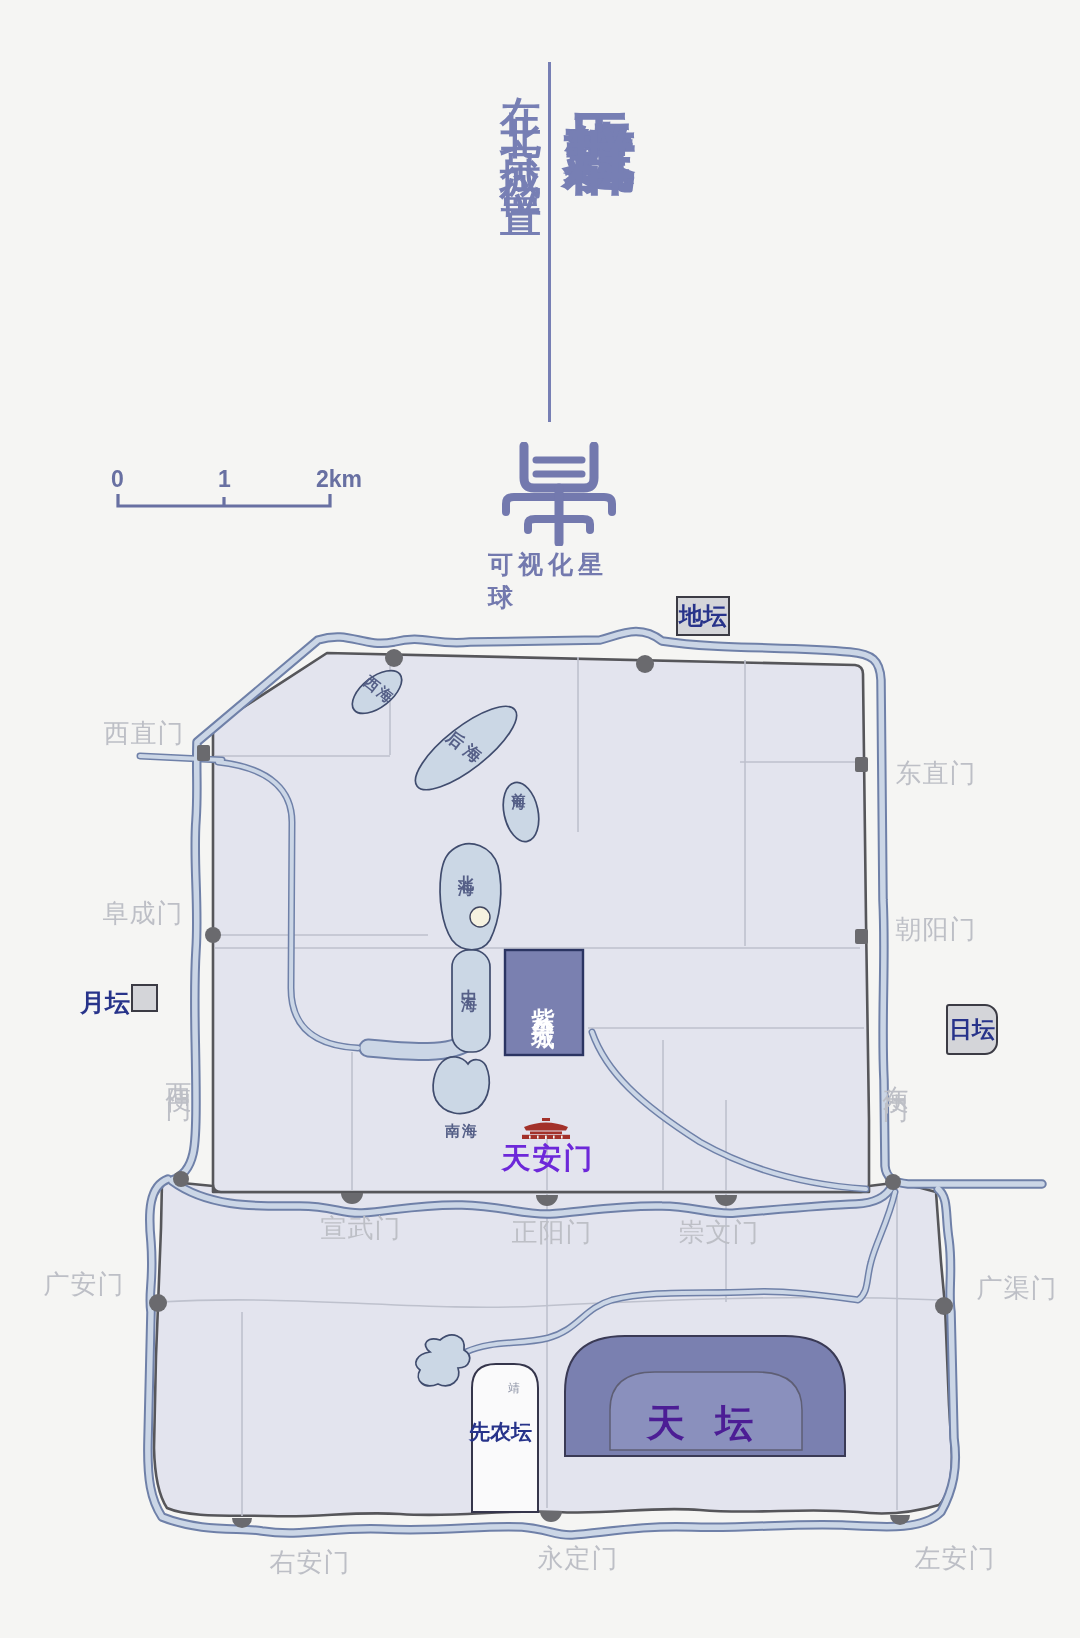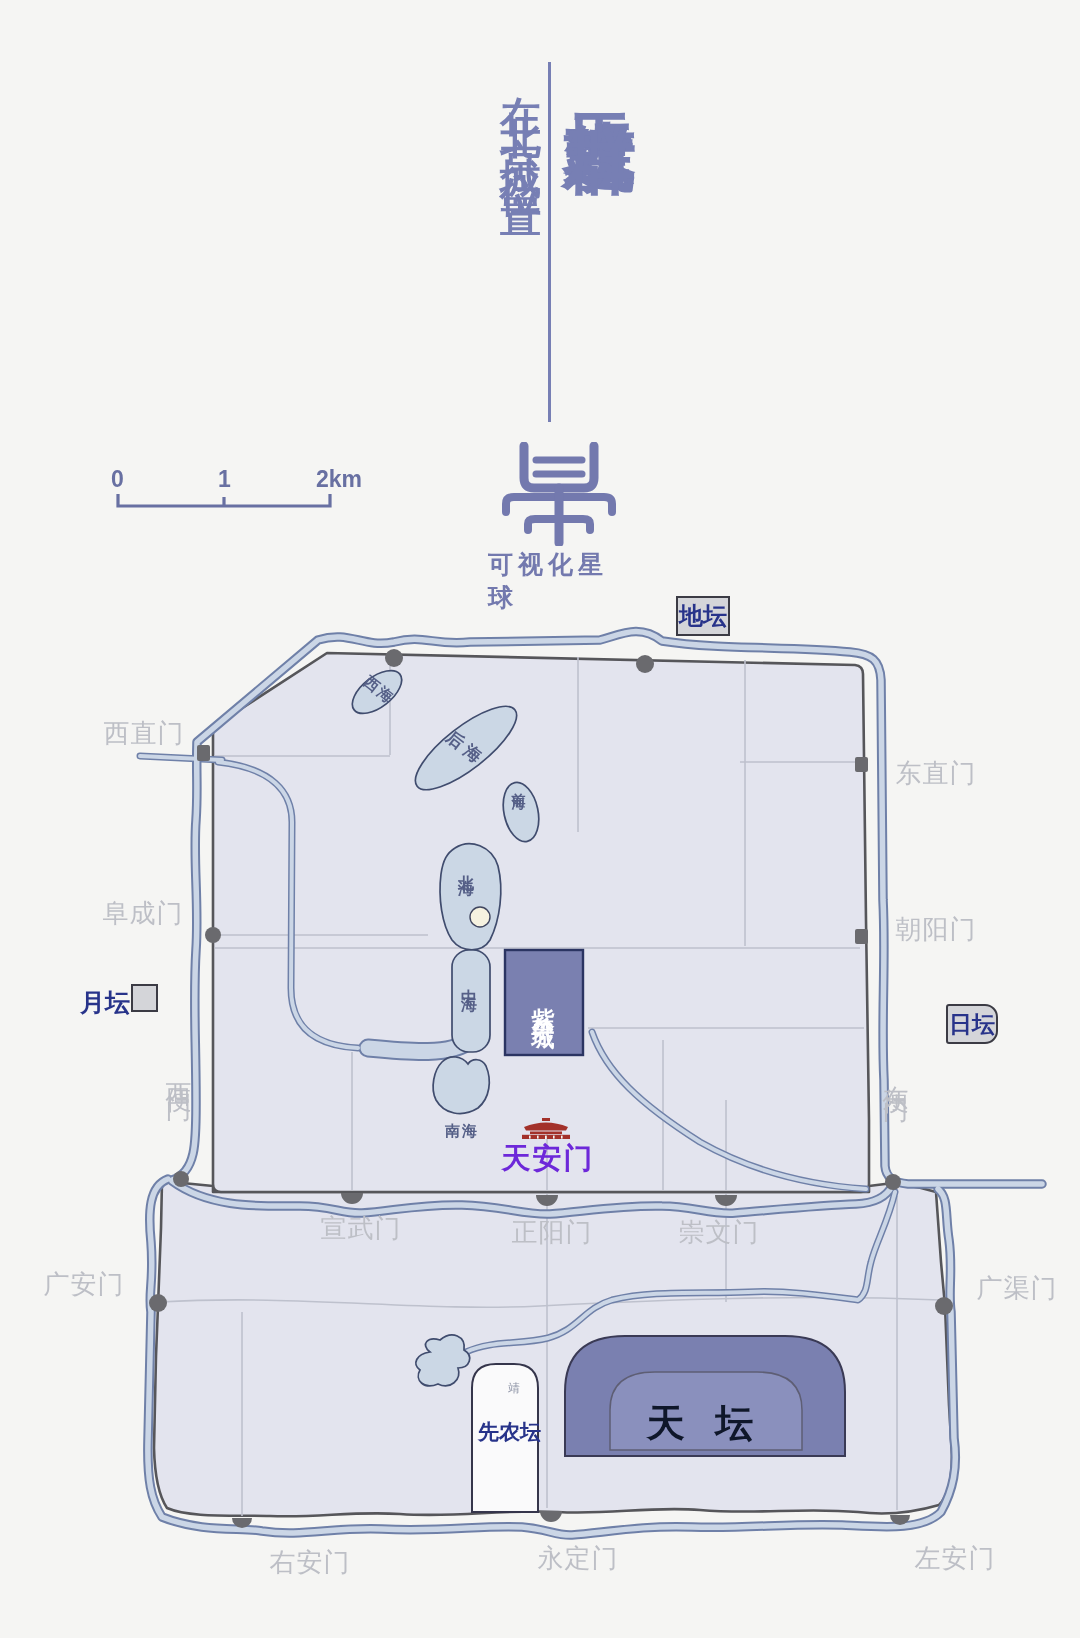--- a/index.html
+++ b/index.html
@@ -26,21 +26,21 @@
           letter-spacing:5px;text-align:left;}
   .lake{position:absolute;color:#555F87;font-weight:bold;}
   .lake.v{writing-mode:vertical-rl;text-orientation:upright;}
   .navybox{position:absolute;background:#D4D5D9;border:2px solid #3B3B44;display:flex;
            align-items:center;justify-content:center;color:#27338A;font-weight:bold;
            box-sizing:border-box;text-align:center;}
   .navytxt{position:absolute;color:#27338A;font-weight:bold;}
   .white-v{position:absolute;display:flex;align-items:center;justify-content:center;
            writing-mode:vertical-rl;text-orientation:upright;color:#FFFFFF;font-weight:bold;}
   .tiantan-label{position:absolute;left:605px;top:1398px;width:200px;text-align:center;
-                 color:#0f172a;font-weight:bold;font-size:38px;letter-spacing:10px;}
+                 color:#4c1d95;font-weight:bold;font-size:38px;letter-spacing:10px;}
   .red-label{position:absolute;left:496px;top:1139px;width:104px;text-align:center;
              color:#6d28d9;font-weight:bold;font-size:29px;letter-spacing:2px;}
   .tiny-mark{position:absolute;left:508px;top:1380px;font-size:12px;color:#9096A8;}
 </style>
 </head>
 <body>
 
 <div class="canvas">
 
   <svg class="abs" style="left:0;top:0" width="1080" height="1638" viewBox="0 0 1080 1638">
@@ -199,21 +199,21 @@
   <div class="gate" style="left:900px;top:1541px">左安门</div>
 
   <div class="lake" style="left:349px;top:681px;width:60px;text-align:center;font-size:15px;letter-spacing:2px;transform:rotate(38deg)">西海</div>
   <div class="lake" style="left:432px;top:737px;width:68px;text-align:center;font-size:17px;letter-spacing:5px;transform:rotate(38deg)">后海</div>
   <div class="lake v" style="left:510px;top:782px;font-size:14px;letter-spacing:3px">前海</div>
   <div class="lake v" style="left:455px;top:862px;font-size:16px;letter-spacing:5px">北海</div>
   <div class="lake v" style="left:458px;top:976px;font-size:16px;letter-spacing:7px">中海</div>
   <div class="lake" style="left:436px;top:1122px;width:52px;text-align:center;font-size:15px;letter-spacing:2px">南海</div>
 
   <div class="navybox" style="left:676px;top:596px;width:54px;height:40px;font-size:24px">地坛</div>
-  <div class="navybox" style="left:946px;top:1004px;width:52px;height:40px;font-size:23px;border-radius:3px 13px 13px 3px">日坛</div>
+  <div class="navybox" style="left:946px;top:1004px;width:52px;height:51px;font-size:23px;border-radius:3px 13px 13px 3px">日坛</div>
   <div class="navytxt" style="left:80px;top:986px;font-size:25px">月坛</div>
   <div class="navybox" style="left:131px;top:984px;width:27px;height:28px"></div>
 
   <div class="white-v" style="left:505px;top:950px;width:78px;height:105px;font-size:23px;letter-spacing:9px">紫禁城</div>
 
   <svg class="abs" style="left:520px;top:1118px" width="52" height="21" viewBox="0 0 52 21">
     <g fill="#A3312A">
       <rect x="22" y="0" width="8" height="3"></rect>
       <path d="M4,9 Q26,0 48,9 L46,12.5 L6,12.5 Z"></path>
       <rect x="10" y="13.5" width="32" height="2.6"></rect>
@@ -223,16 +223,16 @@
       <rect x="9" y="17.6" width="1.6" height="3"></rect>
       <rect x="17" y="17.6" width="1.6" height="3"></rect>
       <rect x="25" y="17.6" width="1.8" height="3.4"></rect>
       <rect x="33" y="17.6" width="1.6" height="3"></rect>
       <rect x="41" y="17.6" width="1.6" height="3"></rect>
     </g>
   </svg>
   <div class="red-label">天安门</div>
 
   <div class="tiantan-label">天 坛</div>
-  <div class="navytxt" style="left:469px;top:1418px;width:72px;text-align:right;font-size:21px">先农坛</div>
+  <div class="navytxt" style="left:469px;top:1418px;width:72px;text-align:left;font-size:21px">先农坛</div>
   <div class="tiny-mark">靖</div>
 
 </div>
 
 </body></html>

